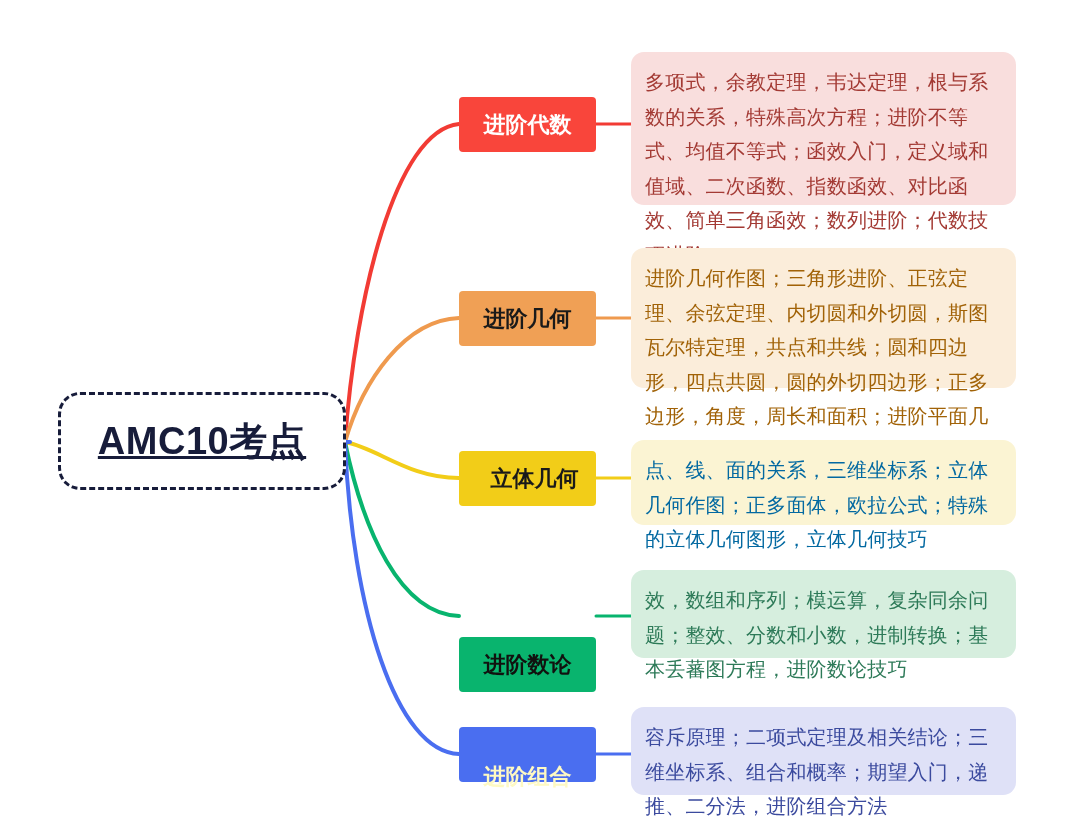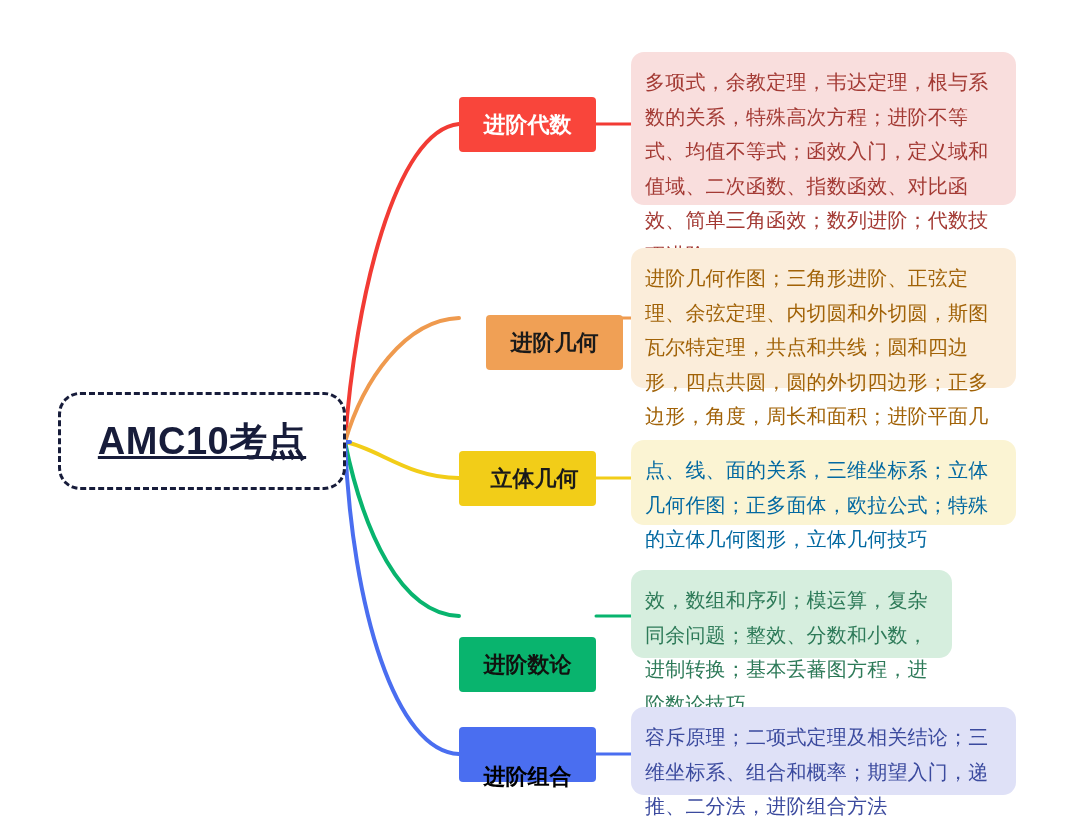--- a/index.html
+++ b/index.html
@@ -105,41 +105,41 @@
     <span class="root-label" style="color: rgb(23, 28, 58);">AMC10考点</span>
   </div>
 
   <div class="topic" id="topic-0" style="left: 459px; top: 97px; background: rgb(249, 69, 59);">
     <span class="topic-label" style="color: rgb(255, 255, 255);">进阶代数</span>
   </div>
   <div class="detail" id="detail-0" style="left: 631px; top: 52px; width: 385px; height: 153px; background: rgb(249, 222, 221);">
     <span class="detail-text" style="color: rgb(163, 58, 52);">多项式，余教定理，韦达定理，根与系数的关系，特殊高次方程；进阶不等式、均值不等式；函效入门，定义域和值域、二次函数、指数函效、对比函效、简单三角函效；数列进阶；代数技巧进阶</span>
   </div>
 
-  <div class="topic" id="topic-1" style="left: 486px; top: 291px; background: rgb(240, 160, 85); margin-top: 24px;">
+  <div class="topic" id="topic-1" style="left: 459px; top: 291px; background: rgb(240, 160, 85);">
     <span class="topic-label" style="color: rgb(26, 26, 26);">进阶几何</span>
   </div>
   <div class="detail" id="detail-1" style="left: 631px; top: 248px; width: 385px; height: 140px; background: rgb(251, 237, 218);">
     <span class="detail-text" style="color: #a16207;">进阶几何作图；三角形进阶、正弦定理、余弦定理、内切圆和外切圆，斯图瓦尔特定理，共点和共线；圆和四边形，四点共圆，圆的外切四边形；正多边形，角度，周长和面积；进阶平面几何技巧；解析几何入门</span>
   </div>
 
   <div class="topic" id="topic-2" style="left: 459px; top: 451px; background: rgb(242, 205, 24); padding-left: 14px;">
     <span class="topic-label" style="color: rgb(26, 26, 26);">立体几何</span>
   </div>
   <div class="detail" id="detail-2" style="left: 631px; top: 440px; width: 385px; height: 85px; background: rgb(251, 244, 211);">
     <span class="detail-text" style="color: #0369a1;">点、线、面的关系，三维坐标系；立体几何作图；正多面体，欧拉公式；特殊的立体几何图形，立体几何技巧</span>
   </div>
 
   <div class="topic" id="topic-3" style="left: 459px; top: 589px; background: rgb(9, 180, 110); margin-top: 48px;">
     <span class="topic-label" style="color: rgb(17, 18, 15);">进阶数论</span>
   </div>
-  <div class="detail" id="detail-3" style="left: 631px; top: 570px; width: 321px; height: 88px; background: rgb(214, 238, 222);">
+  <div class="detail" id="detail-3" style="left: 631px; top: 570px; width: 385px; height: 88px; background: rgb(214, 238, 222);">
     <span class="detail-text" style="color: rgb(45, 122, 88);">效，数组和序列；模运算，复杂同余问题；整效、分数和小数，进制转换；基本丢蕃图方程，进阶数论技巧</span>
   </div>
 
   <div class="topic" id="topic-4" style="left: 459px; top: 727px; background: rgb(74, 110, 240);">
-    <span class="topic-label" style="color: #000000; margin-top: 44px;">进阶组合</span>
+    <span class="topic-label" style="color: #fef9c3; margin-top: 44px;">进阶组合</span>
   </div>
   <div class="detail" id="detail-4" style="left: 631px; top: 707px; width: 385px; height: 88px; background: rgb(223, 225, 247);">
     <span class="detail-text" style="color: rgb(59, 74, 158);">容斥原理；二项式定理及相关结论；三维坐标系、组合和概率；期望入门，递推、二分法，进阶组合方法</span>
   </div>
 
 </div>
 
 </body></html>

